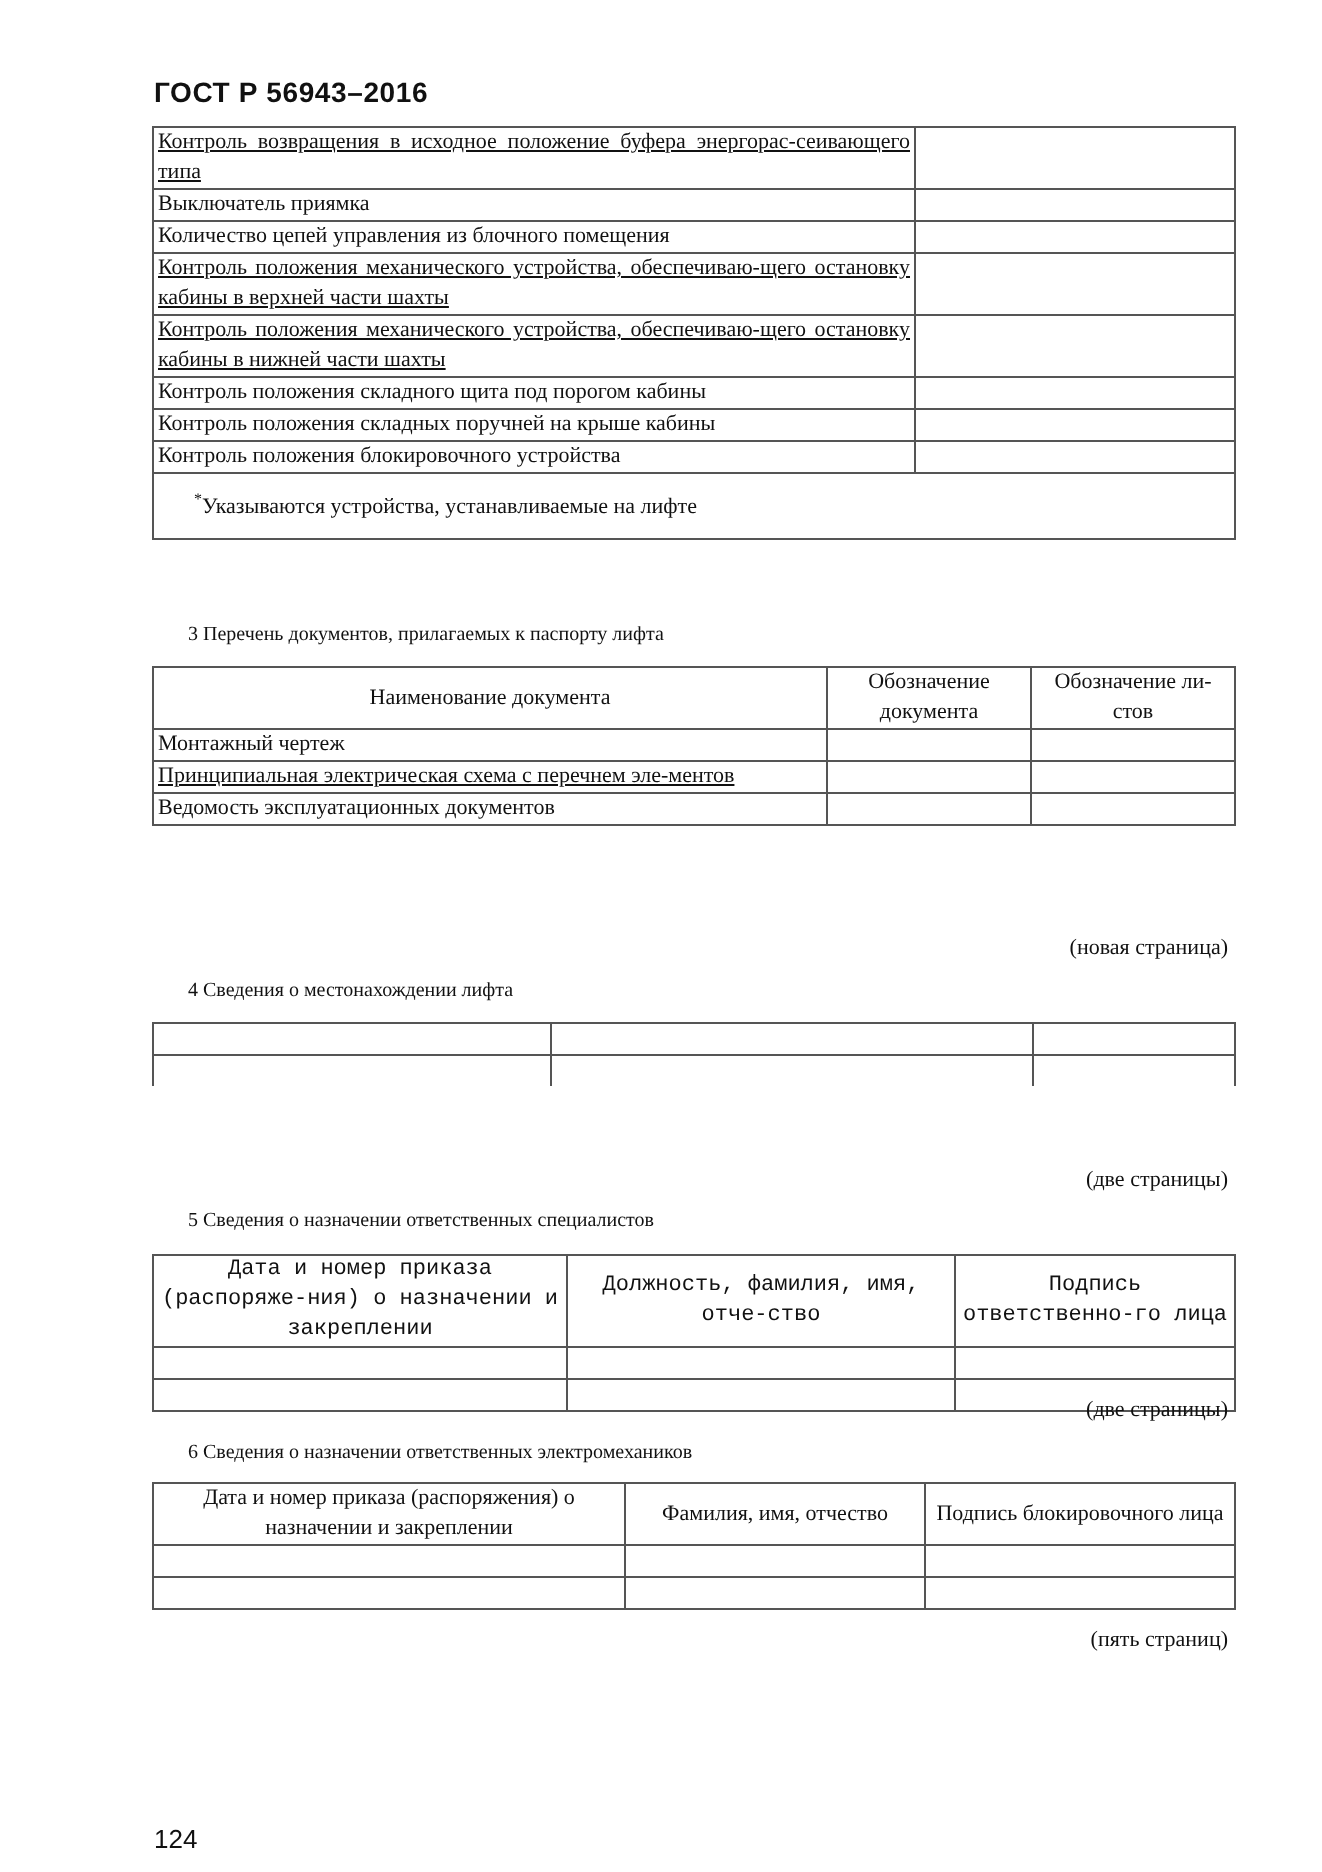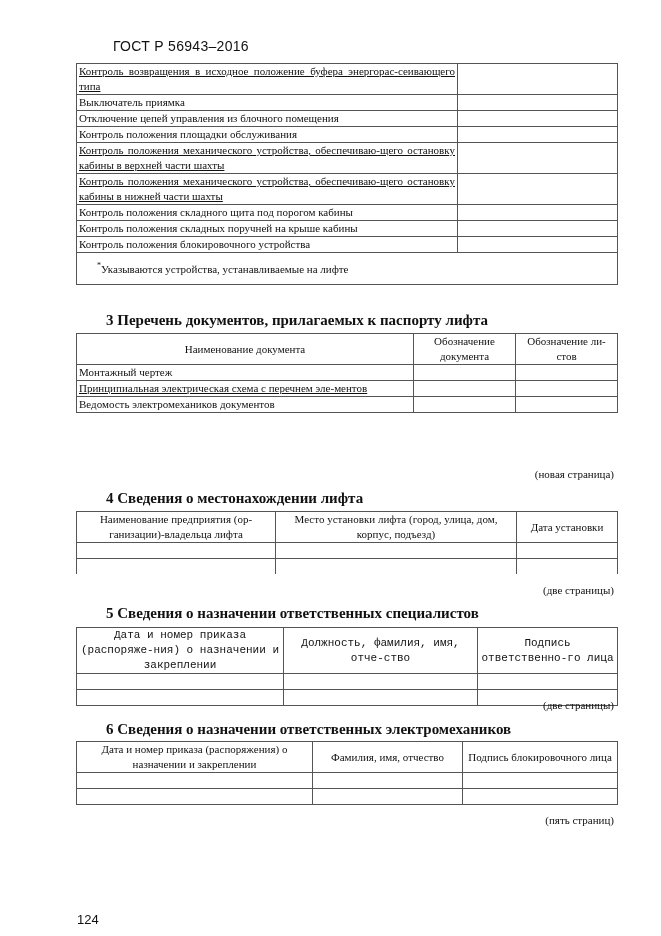--- a/index.html
+++ b/index.html
@@ -1,26 +1,26 @@
 <!DOCTYPE html>
 <html><head>
 <meta charset="utf-8">
 <style>
   html, body { margin: 0; padding: 0; background: #ffffff; }
   body { width: 661px; height: 936px; position: relative; overflow: hidden;
          font-family: "Liberation Serif", serif; color: #111; }
   .hdr { position: absolute; left: 77px; top: 38px; font-family: "Liberation Sans", sans-serif;
-         font-weight: normal; font-size: 14px; letter-spacing: 0.3px; margin-left: 36px; }
+         font-weight: bold; font-size: 14px; letter-spacing: 0.3px; }
   table { position: absolute; border-collapse: collapse; table-layout: fixed; }
   td { border: 1px solid #555; padding: 0 2px; font-size: 11px; line-height: 15px;
        vertical-align: top; text-align: left; }
   td.j { text-align: justify; text-align-last: left; text-decoration: underline; }
   th { border: 1px solid #555; padding: 0 2px; font-size: 11px; line-height: 15px;
        font-weight: normal; text-align: center; vertical-align: middle; }
-  .sec { position: absolute; left: 106px; font-weight: bold; font-size: 15px; }
+  .sec { position: absolute; left: 94px; font-weight: normal; font-size: 10px; }
   .note { position: absolute; right: 47px; font-size: 11px; margin-left: 36px; }
   .pg { position: absolute; left: 77px; top: 912px; font-family: "Liberation Sans", sans-serif; font-size: 13px; }
   .fn td { padding: 5px 0 7px 20px; }
   .fn sup { font-size: 8px; }
   .openb td { border-bottom: none; }
   tr.h16 td { height: 15px; }
 </style>
 </head>
 <body>
 
@@ -34,25 +34,21 @@
   <tbody>
       <tr>
         <td class="j">Контроль возвращения в исходное положение буфера энергорас-сеивающего типа</td>
         <td></td>
       </tr>
   <tr>
         <td>Выключатель приямка</td>
         <td></td>
       </tr>
   <tr>
-        <td>Отключение цепей управления из блочного помещения</td>
-        <td></td>
-      </tr>
-  <tr>
-        <td>Контроль положения площадки обслуживания</td>
+        <td>Количество цепей управления из блочного помещения</td>
         <td></td>
       </tr>
   <tr>
         <td class="j">Контроль положения механического устройства, обеспечиваю-щего остановку кабины в верхней части шахты</td>
         <td></td>
       </tr>
   <tr>
         <td class="j">Контроль положения механического устройства, обеспечиваю-щего остановку кабины в нижней части шахты</td>
         <td></td>
       </tr>
@@ -91,41 +87,36 @@
         <td>Монтажный чертеж</td>
         <td></td>
         <td></td>
       </tr>
   <tr>
         <td class="j">Принципиальная электрическая схема с перечнем эле-ментов</td>
         <td></td>
         <td></td>
       </tr>
   <tr>
-        <td>Ведомость электромехаников документов</td>
+        <td>Ведомость эксплуатационных документов</td>
         <td></td>
         <td></td>
       </tr>
 </tbody>
   </table>
 <div class="note" style="top:468px;">(новая страница)</div>
 
 <div class="sec" style="top:490px;">4 Сведения о местонахождении лифта</div>
 <table style="left:76px; top:511px; width:541px;">
   <colgroup>
       <col style="width:199px">
       <col style="width:241px">
       <col style="width:101px">
     </colgroup>
   <tbody>
-      <tr>
-    <th>Наименование предприятия (ор-ганизации)-владельца лифта</th>
-    <th>Место установки лифта (город, улица, дом, корпус, подъезд)</th>
-    <th>Дата установки</th>
-  </tr>
   <tr class="h16">
         <td></td>
         <td></td>
         <td></td>
       </tr>
   <tr class="h16 openb">
         <td></td>
         <td></td>
         <td></td>
       </tr>

